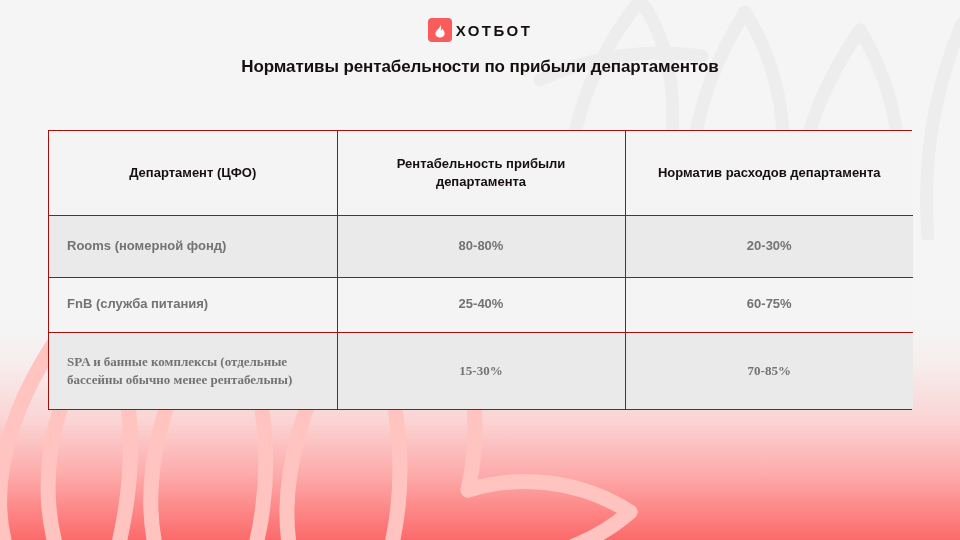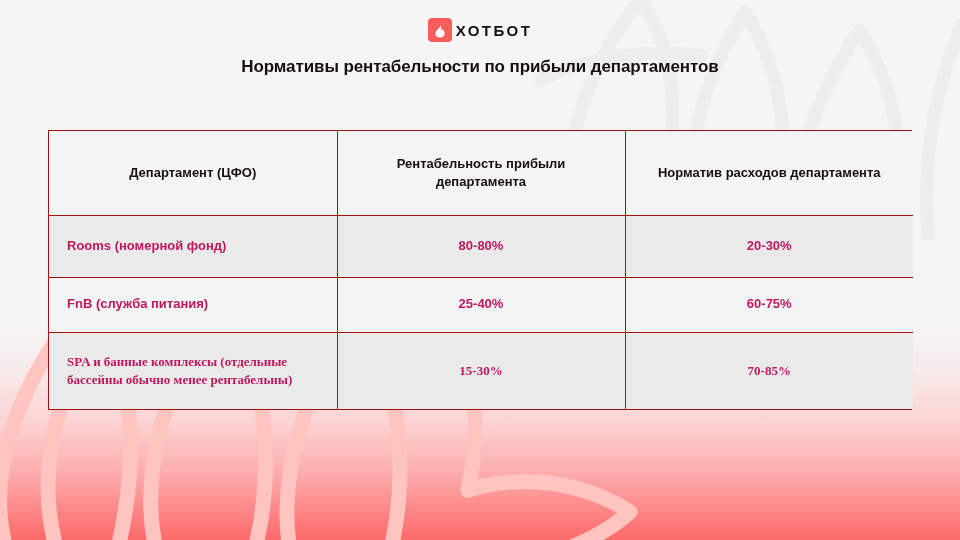--- a/index.html
+++ b/index.html
@@ -144,21 +144,21 @@
     font-weight: bold;
     color: #15100f;
     line-height: 1.35;
   }
 
   table.norms thead th.col-dept { }
 
   table.norms tbody td {
     font-size: 13px;
     font-weight: bold;
-    color: #be185d;
+    color: #737373;
     line-height: 1.4;
   }
 
   table.norms tbody td.dept {
     text-align: left;
   }
 
   table.norms tbody td.val {
     text-align: center;
   }

